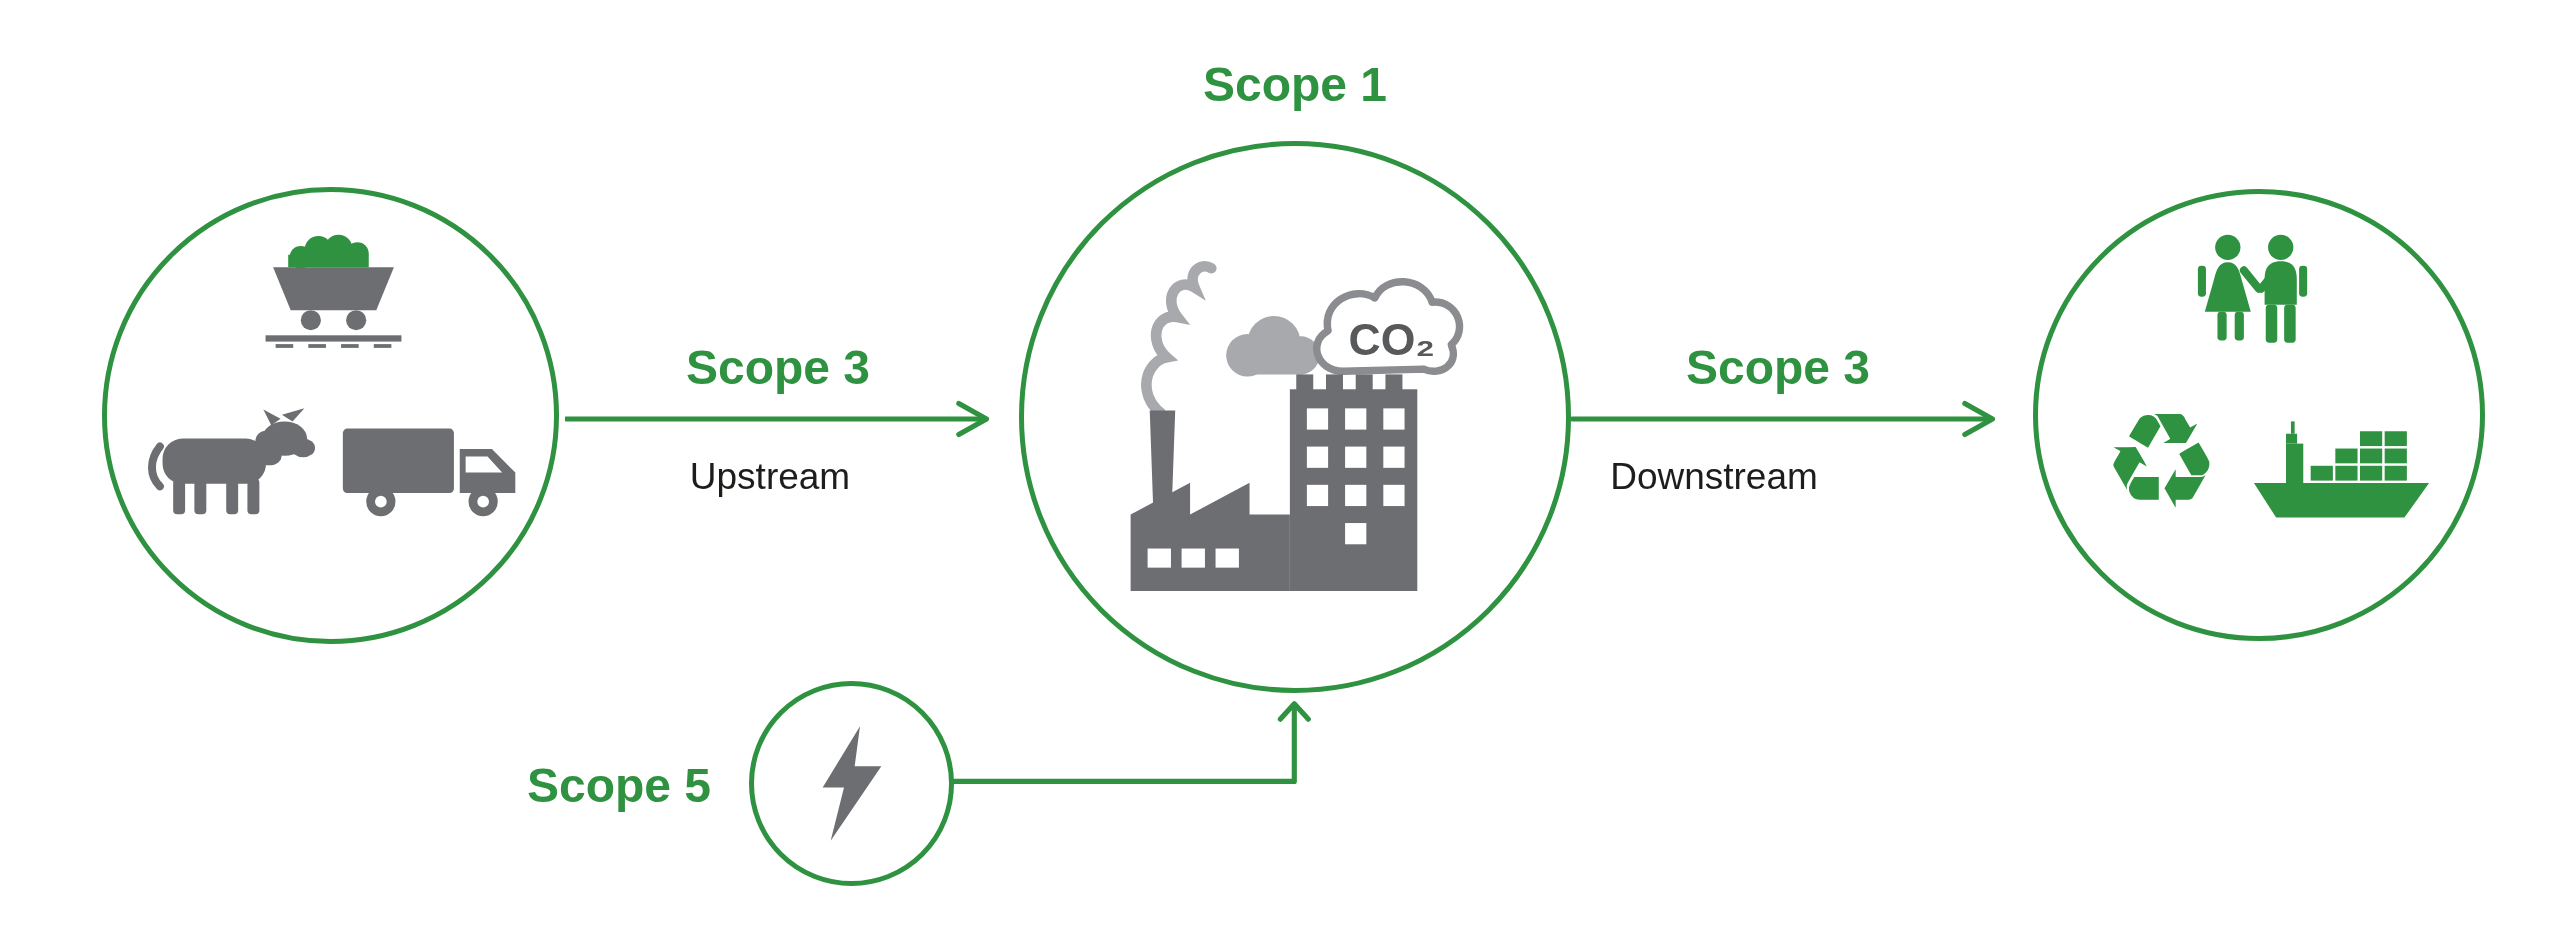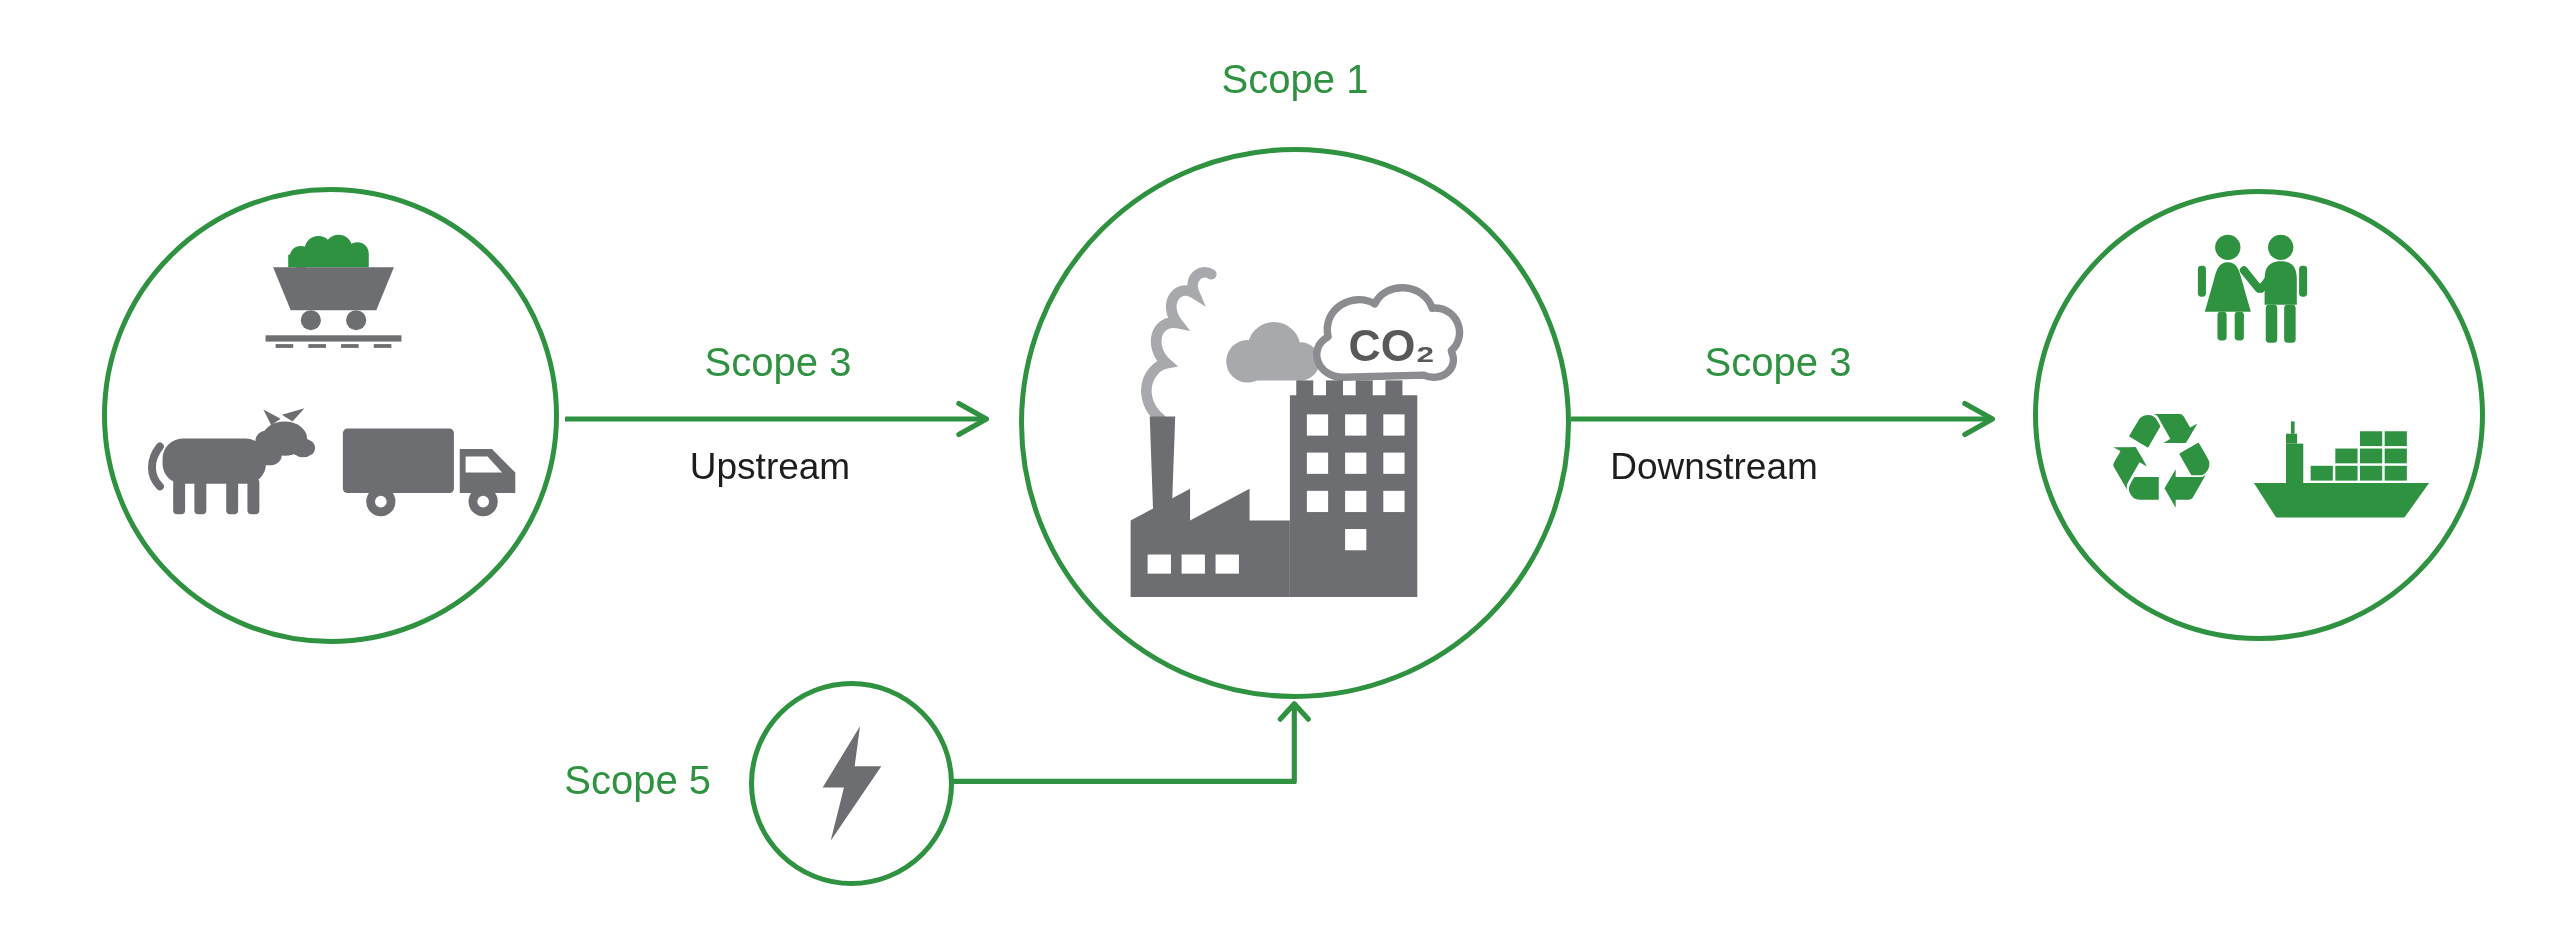--- a/index.html
+++ b/index.html
@@ -17,25 +17,25 @@
     background:var(--background);
     font-family:"Liberation Sans",sans-serif;
   }
   .circle{
     position:absolute;border:5.2px solid var(--green);border-radius:50%;
     box-sizing:border-box;background:#fff;
   }
   .abs{position:absolute;}
   .scope-label{
     position:absolute;transform:translateX(-50%);white-space:nowrap;
-    font-weight:400;font-size:40px;color:var(--green);
+    font-weight:700;font-size:48px;color:var(--green);
   }
   .sub-label{
     position:absolute;transform:translateX(-50%);white-space:nowrap;
-    font-size:37px;color:var(--text-dark);
+    font-size:37px;color:var(--text-dark);margin-top:10px;
   }
   .fill-gray{fill:var(--icon-gray);}
   .fill-green{fill:var(--green);}
   .fill-light{fill:var(--smoke-gray);}
   .fill-white{fill:#ffffff;}
   .stroke-green{stroke:var(--green);stroke-width:8;fill:none;stroke-linecap:round;stroke-linejoin:round;}
   .smoke{stroke:var(--smoke-gray);stroke-width:10;fill:none;stroke-linecap:round;}
   .cloud-outline{fill:#fff;stroke:var(--cloud-stroke);stroke-width:7;stroke-linejoin:round;}
   .co2-text{fill:var(--co2-text-gray);font-weight:700;font-size:42px;font-family:"Liberation Sans",sans-serif;}
   .tail{stroke:var(--icon-gray);stroke-width:6;fill:none;stroke-linecap:round;}
@@ -97,21 +97,21 @@
 
   <svg class="abs" style="left:565px;top:393px;" width="426" height="52" viewBox="0 0 662 80">
     <line class="stroke-green" x1="2" y1="40" x2="648" y2="40"></line>
     <polyline class="stroke-green" points="612,16 655,40 612,64"></polyline>
   </svg>
 
   <div class="sub-label" style="left:770px;top:446px;">Upstream</div>
 
   <div class="scope-label" style="left:1295px;top:57px;">Scope 1</div>
 
-  <div class="circle" style="left:1019px;top:147px;width:552px;height:552px;">
+  <div class="circle" style="left:1019px;top:141px;width:552px;height:552px;">
 
     <svg class="abs" style="left:64px;top:84px;" width="425" height="361" viewBox="0 0 400 340">
 
       <path class="smoke" d="M68 172 C46 154 54 124 74 120 C56 104 64 78 84 82 C70 64 84 44 100 54 C94 40 106 30 116 36"></path>
 
       <path class="fill-gray" d="M58 170 H82 L78 282 H62 Z"></path>
 
       <g>
         <circle class="fill-light" cx="150" cy="118" r="20"></circle>
         <circle class="fill-light" cx="175" cy="106" r="25"></circle>

